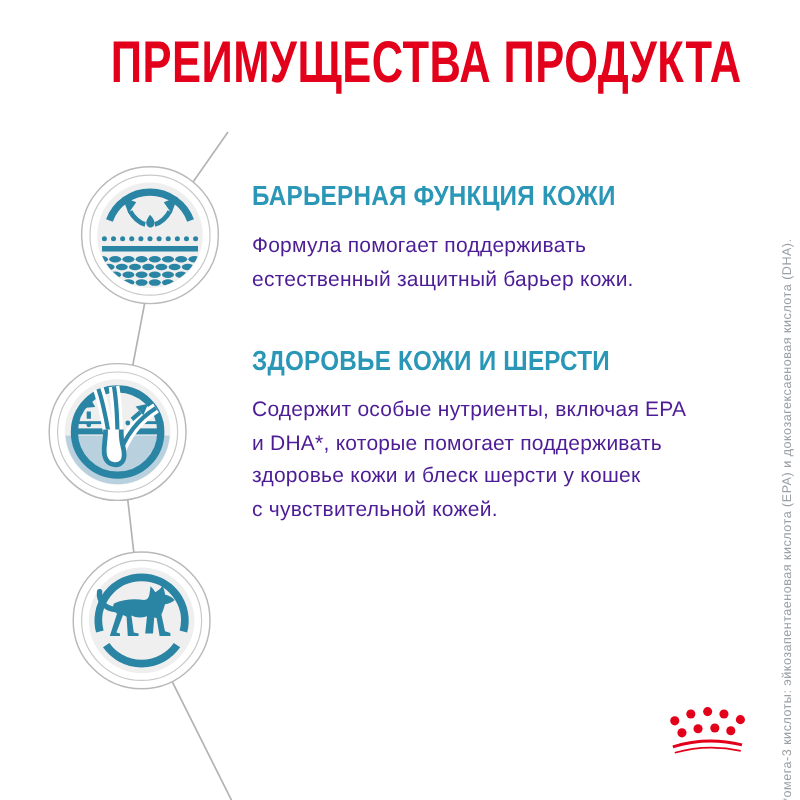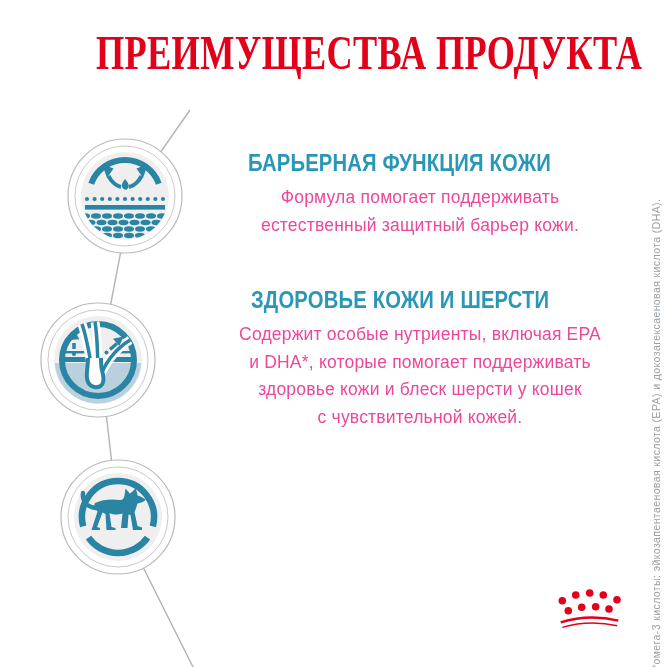--- a/index.html
+++ b/index.html
@@ -7,57 +7,57 @@
     position:relative;
     width:667px;height:667px;
     background:#ffffff;
     overflow:hidden;
     font-family:"Liberation Sans", sans-serif;
   }
   .connector{position:absolute;left:0;top:0;}
   .title-wrap{
     position:absolute;left:0;top:24px;width:667px;
     text-align:center;
-    font-family:Liberation Serif, serif;
   }
   .title-wrap span{
     display:inline-block;
     transform:scaleX(0.74);
     transform-origin:center;
     font-size:49px;
     font-weight:bold;
     color:#e2001a;
     letter-spacing:0.5px;
     white-space:nowrap;
   }
   .icon-wrap{position:absolute;width:120px;height:120px;}
   .icon1{left:65px;top:136px;}
   .icon2{left:38px;top:300px;}
   .icon3{left:58px;top:457px;}
-  .benefit{position:absolute;left:210px;width:420px;text-align:center;}
+  .benefit{position:absolute;left:210px;width:420px;}
   .b1{top:150px;}
   .b2{top:287px;}
   .b3{top:466px;}
   .benefit-heading{
     display:inline-block;
     transform:scaleX(0.88);
     transform-origin:left center;
     font-size:23px;
     font-weight:bold;
     color:#2a97b7;
     letter-spacing:0.2px;
     white-space:nowrap;
     margin:0 0 7px 0;
   }
   .benefit-text{
     font-size:17.5px;
     line-height:27.5px;
-    color:#ec4899;
+    color:#4c1d95;
     letter-spacing:0.2px;
     white-space:pre-line;
+    margin-top:7px;
   }
   .footnote{
     position:absolute;
     right:5px;top:124px;height:545px;
     writing-mode:vertical-rl;
     transform:rotate(180deg);
     font-size:10.5px;
     letter-spacing:0.4px;
     color:#9aa0a6;
     white-space:nowrap;

